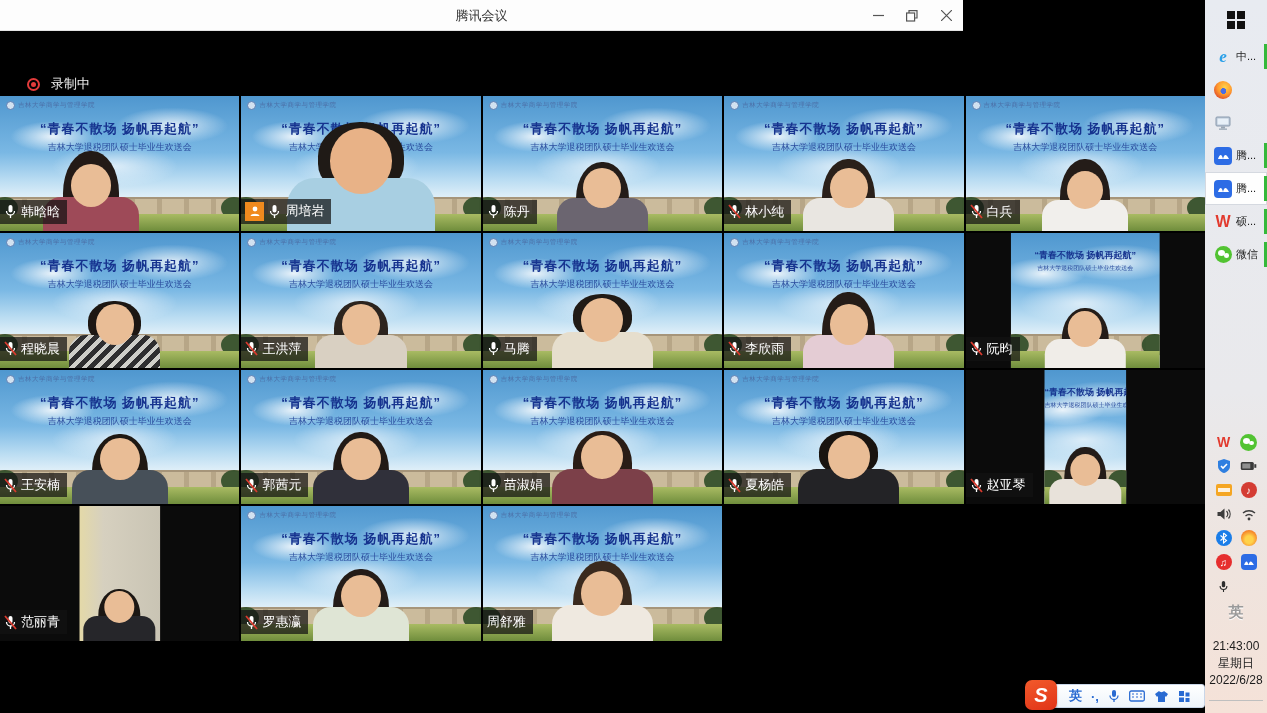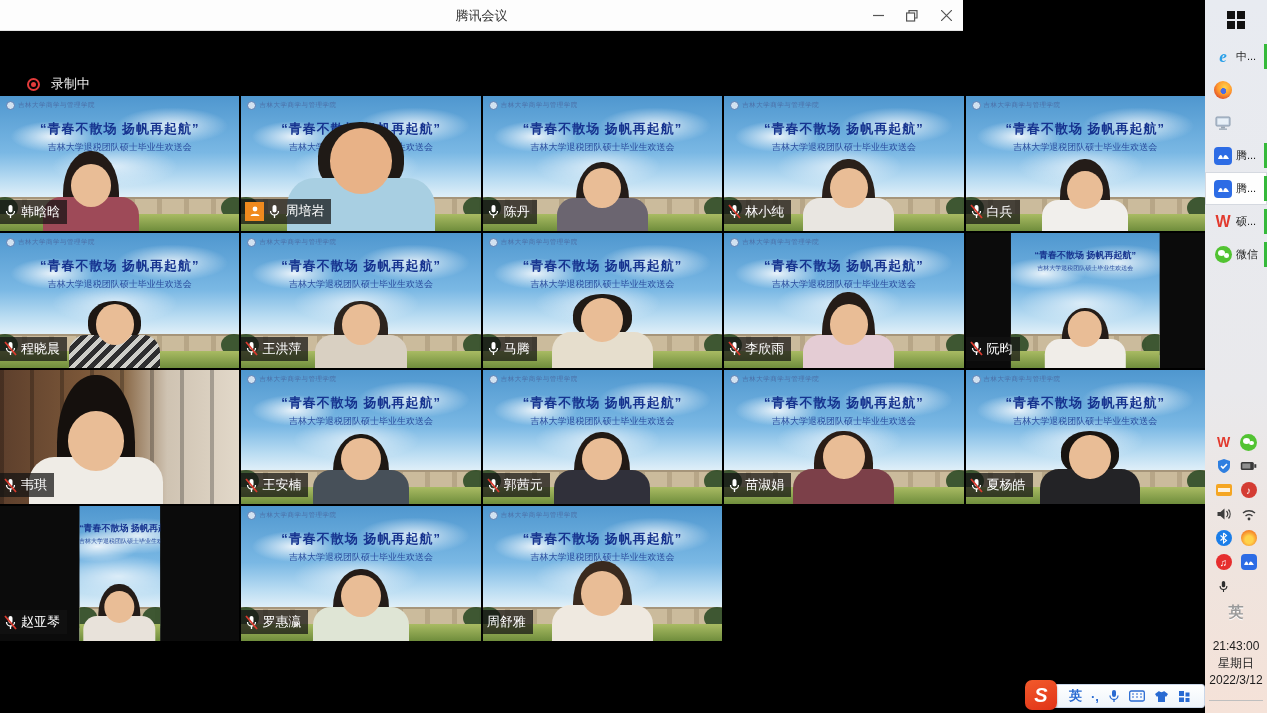--- a/index.html
+++ b/index.html
@@ -400,37 +400,20 @@
       <svg width="13" height="15" viewBox="0 0 13 15">
               <rect x="4.5" y="1" width="4" height="7.5" rx="2" fill="#fff"></rect>
               <path d="M2.5 7a4 4 0 0 0 8 0" stroke="#fff" stroke-width="1.3" fill="none"></path>
               <line x1="6.5" y1="11" x2="6.5" y2="14" stroke="#fff" stroke-width="1.3"></line>
               <line x1="1" y1="1" x2="12" y2="14" stroke="#d83a2e" stroke-width="1.8"></line>
             </svg>
             <span>阮昀</span>
           </div>
         </div>
         <div class="tile">
-          <div class="roombg"></div>
-          <div class="person">
-    <div class="hair" style="width:78.39999999999999px;height:140px;left:calc(40% - 39.199999999999996px);bottom:-11.200000000000001px;background:#15100d"></div>
-    <div class="torso" style="width:134.4px;height:47.6px;left:calc(40% - 67.2px);border-radius:25.2px 25.2px 0 0;background:#efece6"></div>
-    <div class="head" style="width:56px;height:59.36px;left:calc(40% - 28px);bottom:33.6px;background:#e9bd96"></div>
-  </div>
-          <div class="name-label">
-      <svg width="13" height="15" viewBox="0 0 13 15">
-              <rect x="4.5" y="1" width="4" height="7.5" rx="2" fill="#fff"></rect>
-              <path d="M2.5 7a4 4 0 0 0 8 0" stroke="#fff" stroke-width="1.3" fill="none"></path>
-              <line x1="6.5" y1="11" x2="6.5" y2="14" stroke="#fff" stroke-width="1.3"></line>
-              <line x1="1" y1="1" x2="12" y2="14" stroke="#d83a2e" stroke-width="1.8"></line>
-            </svg>
-            <span>韦琪</span>
-          </div>
-        </div>
-        <div class="tile">
           <div class="vbg"></div>
     <div class="school">
       <span class="school-seal"></span>
       <span class="school-name">吉林大学商学与管理学院</span>
           </div>
     <div class="b1">“青春不散场  扬帆再起航”</div>
     <div class="b2">吉林大学退税团队硕士毕业生欢送会</div> 
           <div class="building"></div>
   <div class="tree l"></div>
   <div class="tree r"></div>
@@ -546,20 +529,39 @@
   </div>
           </div>
           <div class="name-label">
       <svg width="13" height="15" viewBox="0 0 13 15">
               <rect x="4.5" y="1" width="4" height="7.5" rx="2" fill="#fff"></rect>
               <path d="M2.5 7a4 4 0 0 0 8 0" stroke="#fff" stroke-width="1.3" fill="none"></path>
               <line x1="6.5" y1="11" x2="6.5" y2="14" stroke="#fff" stroke-width="1.3"></line>
               <line x1="1" y1="1" x2="12" y2="14" stroke="#d83a2e" stroke-width="1.8"></line>
             </svg>
             <span>赵亚琴</span>
+          </div>
+        </div>
+        <div class="tile">
+          <div class="inner" style="width:34%">
+            <div class="tanbg"></div>
+            <div class="person">
+    <div class="hair" style="width:42px;height:54px;left:calc(50% - 21px);bottom:-1.5px;background:#1c1713"></div>
+    <div class="torso" style="width:72px;height:25.5px;left:calc(50% - 36px);border-radius:13.5px 13.5px 0 0;background:#26262a"></div>
+    <div class="head" style="width:30px;height:31.8px;left:calc(50% - 15px);bottom:18px;background:#e9bd96"></div>
+  </div>
+          </div>
+          <div class="name-label">
+      <svg width="13" height="15" viewBox="0 0 13 15">
+              <rect x="4.5" y="1" width="4" height="7.5" rx="2" fill="#fff"></rect>
+              <path d="M2.5 7a4 4 0 0 0 8 0" stroke="#fff" stroke-width="1.3" fill="none"></path>
+              <line x1="6.5" y1="11" x2="6.5" y2="14" stroke="#fff" stroke-width="1.3"></line>
+              <line x1="1" y1="1" x2="12" y2="14" stroke="#d83a2e" stroke-width="1.8"></line>
+            </svg>
+            <span>范丽青</span>
           </div>
         </div>
         <div class="tile">
           <div class="vbg"></div>
     <div class="school">
       <span class="school-seal"></span>
       <span class="school-name">吉林大学商学与管理学院</span>
           </div>
     <div class="b1">“青春不散场  扬帆再起航”</div>
     <div class="b2">吉林大学退税团队硕士毕业生欢送会</div> 
@@ -770,18 +772,18 @@
             <rect x="4.5" y="1" width="4" height="7.5" rx="2" fill="#2d2d2d"></rect>
             <path d="M2.5 7a4 4 0 0 0 8 0" stroke="#2d2d2d" stroke-width="1.3" fill="none"></path>
             <line x1="6.5" y1="11" x2="6.5" y2="14" stroke="#2d2d2d" stroke-width="1.3"></line>
           </svg>
         </div>
       </div>
     <div class="lang">英</div>
     <div class="clock">
       <div>21:43:00</div>
       <div>星期日</div>
-      <div>2022/3/12</div>
+      <div>2022/6/28</div>
     </div>
     <div class="showdesk"></div>
   </div>
 
 </div>
 
 </body></html>

